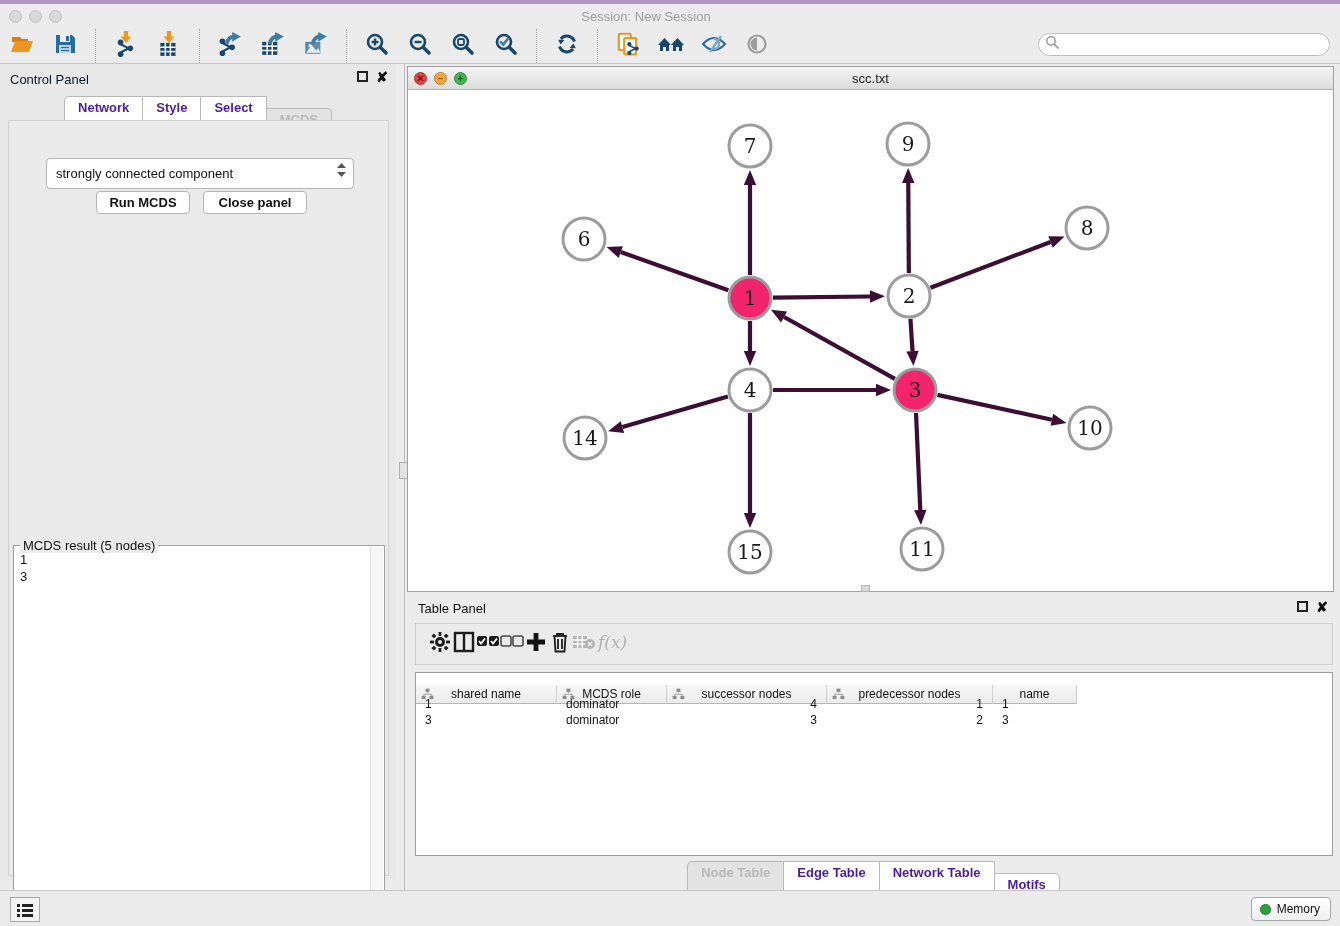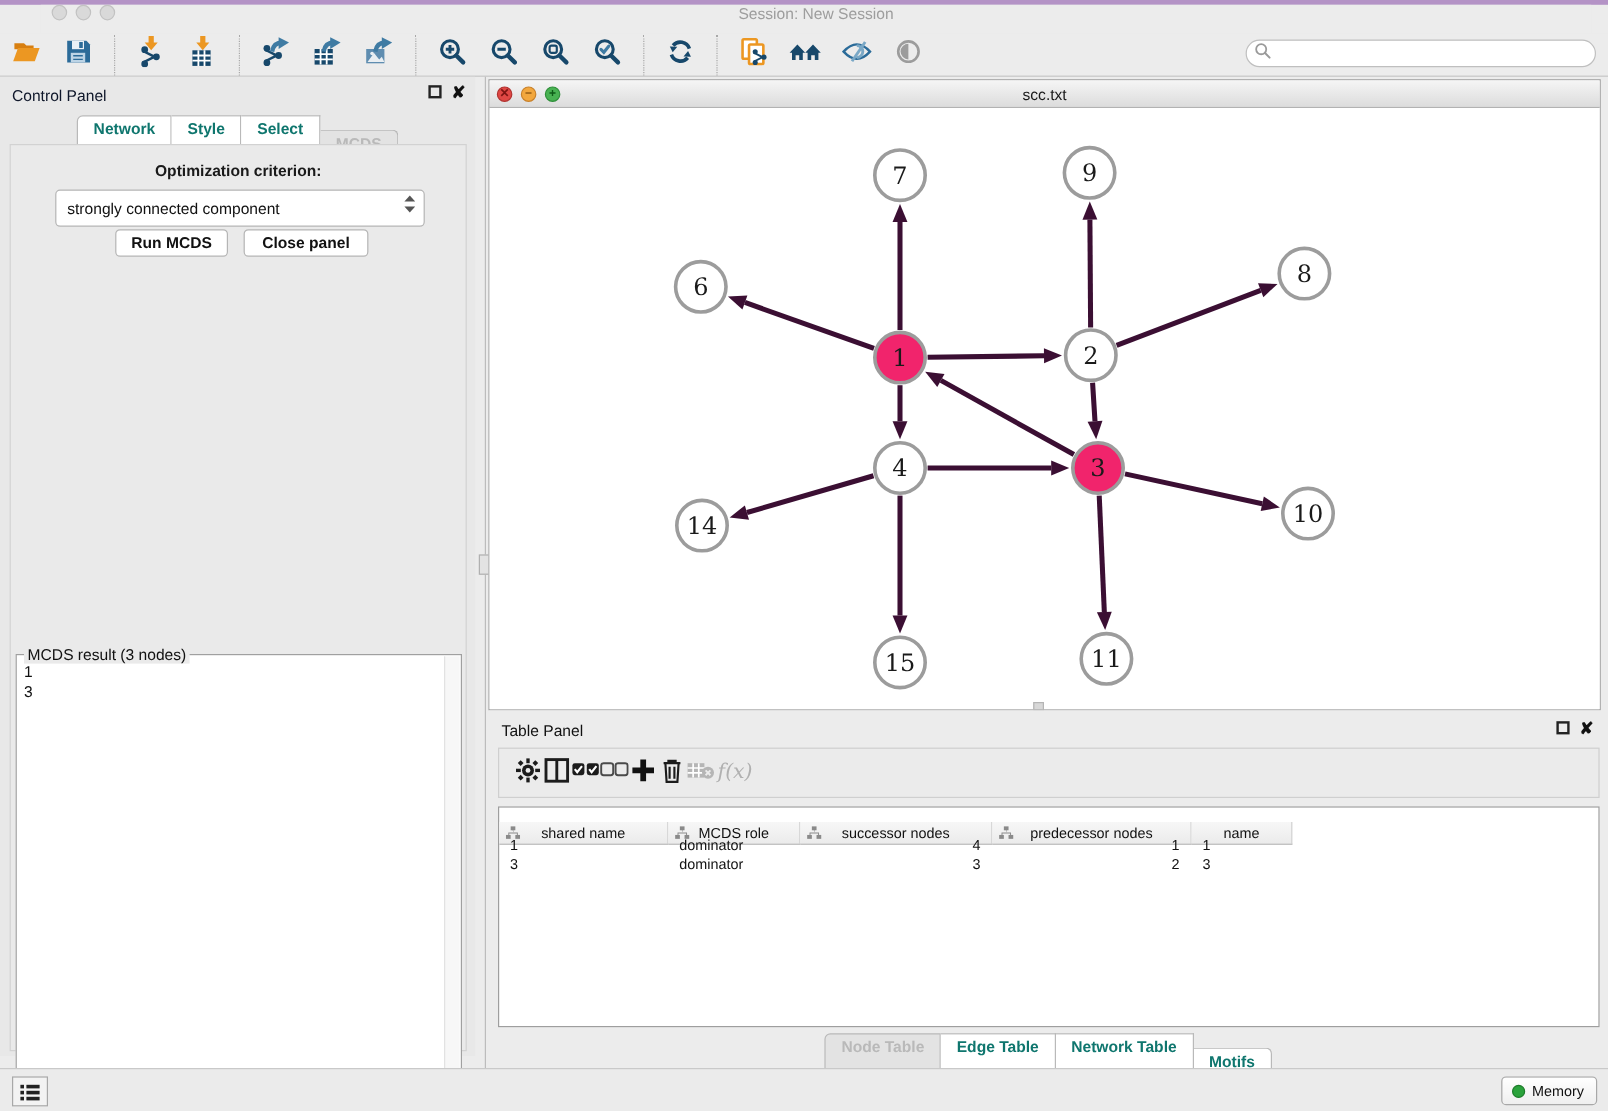--- a/index.html
+++ b/index.html
@@ -3,21 +3,21 @@
 <meta charset="utf-8">
 <style>
   * { margin:0; padding:0; box-sizing:border-box; }
   html,body { width:1340px; height:926px; overflow:hidden;
     font-family:"Liberation Sans", sans-serif; background:#ececec; }
   .abs { position:absolute; }
 
   
   #top-strip { left:0; top:0; width:1340px; height:4px; background:#b493c6; }
   #titlebar { left:0; top:4px; width:1292px; height:24px; background:#ececec;
-    display:flex; align-items:flex-start;margin-left:34px; }
+    display:flex; align-items:center; }
   .mac-dot { width:13px; height:13px; border-radius:50%; background:#d9d9d9;
     border:1px solid #c2c2c2; margin-left:7px; }
   .mac-dot:first-child { margin-left:9px; }
   #window-title { position:absolute; left:0; right:0; text-align:center;
     color:#9d9d9d; font-size:13px; }
   #main-toolbar { left:0; top:28px; width:1340px; height:36px; background:#ececec;
     border-bottom:1px solid #c6c6c6; display:flex; align-items:center; padding-left:8px; }
   .tool { width:28px; height:30px; display:flex; align-items:center; justify-content:center;
     margin-right:15px; cursor:default; }
   .tsep { width:1px; height:34px; border-left:1px dotted #a8a8a8; margin:0 8px 0 1px;
@@ -31,21 +31,21 @@
   
   #control-panel { left:0; top:64px; width:396px; height:816px; background:#e8e8e8; }
   #cp-header { position:absolute; left:0; top:4px; width:100%; height:22px;
     display:flex; align-items:center; }
   #cp-title { font-size:13px; color:#0f172a; margin-left:10px; }
   .panel-head-icons { position:absolute; right:8px; top:3px; display:flex; gap:8px; }
   .sq-icon { width:11px; height:11px; border:2px solid #222; }
   .x-icon { font-size:14px; font-weight:bold; color:#111; line-height:13px; }
   #cp-tabs { position:absolute; left:0; top:32px; width:100%; display:flex; justify-content:center; }
   .seg { display:flex; }
-  .seg .tab { font-size:13px; font-weight:700; color:#0f766e; background:#fff;
+  .seg .tab { font-size:13px; font-weight:700; color:#4c1d95; background:#fff;
     border:1px solid #b9b9b9; border-left:none; padding:3px 13px; cursor:default; }
   .seg .tab:first-child { border-left:1px solid #b9b9b9; border-radius:5px 0 0 5px; }
   .seg .tab:last-child { border-radius:0 5px 5px 0;margin-top:12px; }
   .seg .tab.sel { background:#e3e3e3; color:#b9b9b9; }
   #cp-inner { position:absolute; left:8px; top:56px; width:381px; height:756px;
     background:#eaeaea; border:1px solid #d2d2d2; }
   #opt-label { position:absolute; left:0; top:14px; width:100%; text-align:center;
     font-size:13px; font-weight:700; color:#1a1a1a; }
   #opt-select { position:absolute; left:37px; top:37px; width:308px; height:31px;
     background:#fff; border:1px solid #b5b5b5; border-radius:4px;
@@ -314,34 +314,33 @@
   </div>
   <div id="cp-tabs">
       <div class="seg">
         <div class="tab">Network</div>
         <div class="tab">Style</div>
         <div class="tab">Select</div>
         <div class="tab sel">MCDS</div>
       </div>
     </div>
   <div id="cp-inner">
-    <div id="opt-label">Optimization criterion:</div>
     <div id="opt-select">
       <span>strongly connected component</span>
       <span id="opt-stepper">
         <svg width="11" height="16" viewBox="0 0 11 16">
             <polygon points="5.5,1 10,6 1,6" fill="#555"></polygon>
             <polygon points="5.5,15 10,10 1,10" fill="#555"></polygon>
           </svg>
       </span>
     </div>
     <div class="btn" id="run-btn">Run MCDS</div>
     <div class="btn" id="close-btn">Close panel</div>
     <div id="mcds-result">
-      <span id="mcds-legend">MCDS result (3 nodes)</span>
+      <span id="mcds-legend">MCDS result (5 nodes)</span>
       <div id="mcds-body">
           <div>1</div>
           <div>3</div>
         </div>
       <div id="mcds-scroll"></div>
     </div>
   </div>
 </div>
 
 <div class="abs" id="v-splitter"></div>

